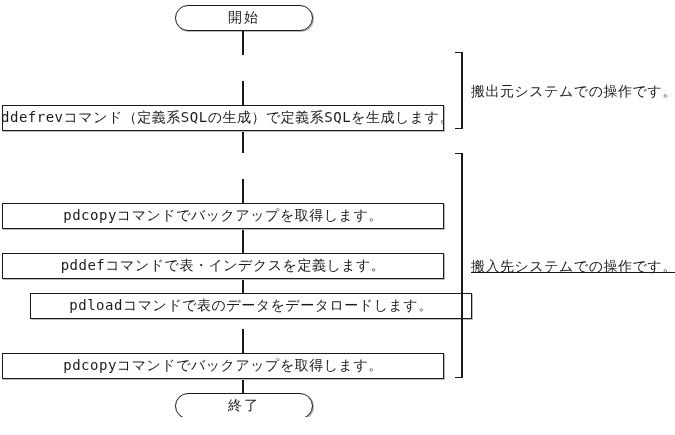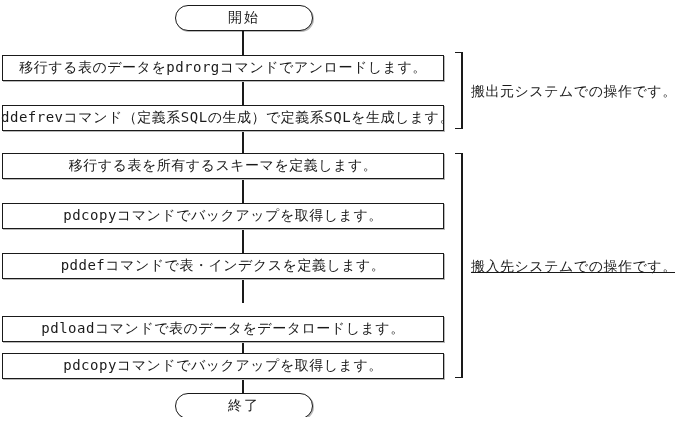--- a/index.html
+++ b/index.html
@@ -48,21 +48,21 @@
     justify-content: center;
     font-size: 14px;
     letter-spacing: 0.5px;
     white-space: nowrap;
   }
   .step-1 { top: 55px; }
   .step-2 { top: 105px; }
   .step-3 { top: 153px; }
   .step-4 { top: 203px; }
   .step-5 { top: 253px; }
-  .step-6 { top: 316px; }
+  .step-6 { top: 293px; margin-left: 28px; }
   .step-7 { top: 353px; }
   .connector {
     position: absolute;
     left: 242px;
     width: 2px;
     background: #1a1a1a;
   }
   .c1 { top: 30px;  height: 25px; }
   .c2 { top: 81px;  height: 24px; }
   .c3 { top: 131px; height: 22px; }
@@ -103,28 +103,22 @@
 
   <div class="connector c1"></div>
   <div class="connector c2"></div>
   <div class="connector c3"></div>
   <div class="connector c4"></div>
   <div class="connector c5"></div>
   <div class="connector c6"></div>
   <div class="connector c7"></div>
   <div class="connector c8"></div>
 
-  <div class="step step-1">
-    <span>移行する表のデータをpdrorgコマンドでアンロードします。</span>
-  </div>
   <div class="step step-2">
     <span>pddefrevコマンド（定義系SQLの生成）で定義系SQLを生成します。</span>
-  </div>
-  <div class="step step-3">
-    <span>移行する表を所有するスキーマを定義します。</span>
   </div>
   <div class="step step-4">
     <span>pdcopyコマンドでバックアップを取得します。</span>
   </div>
   <div class="step step-5">
     <span>pddefコマンドで表・インデクスを定義します。</span>
   </div>
   <div class="step step-6">
     <span>pdloadコマンドで表のデータをデータロードします。</span>
   </div>

